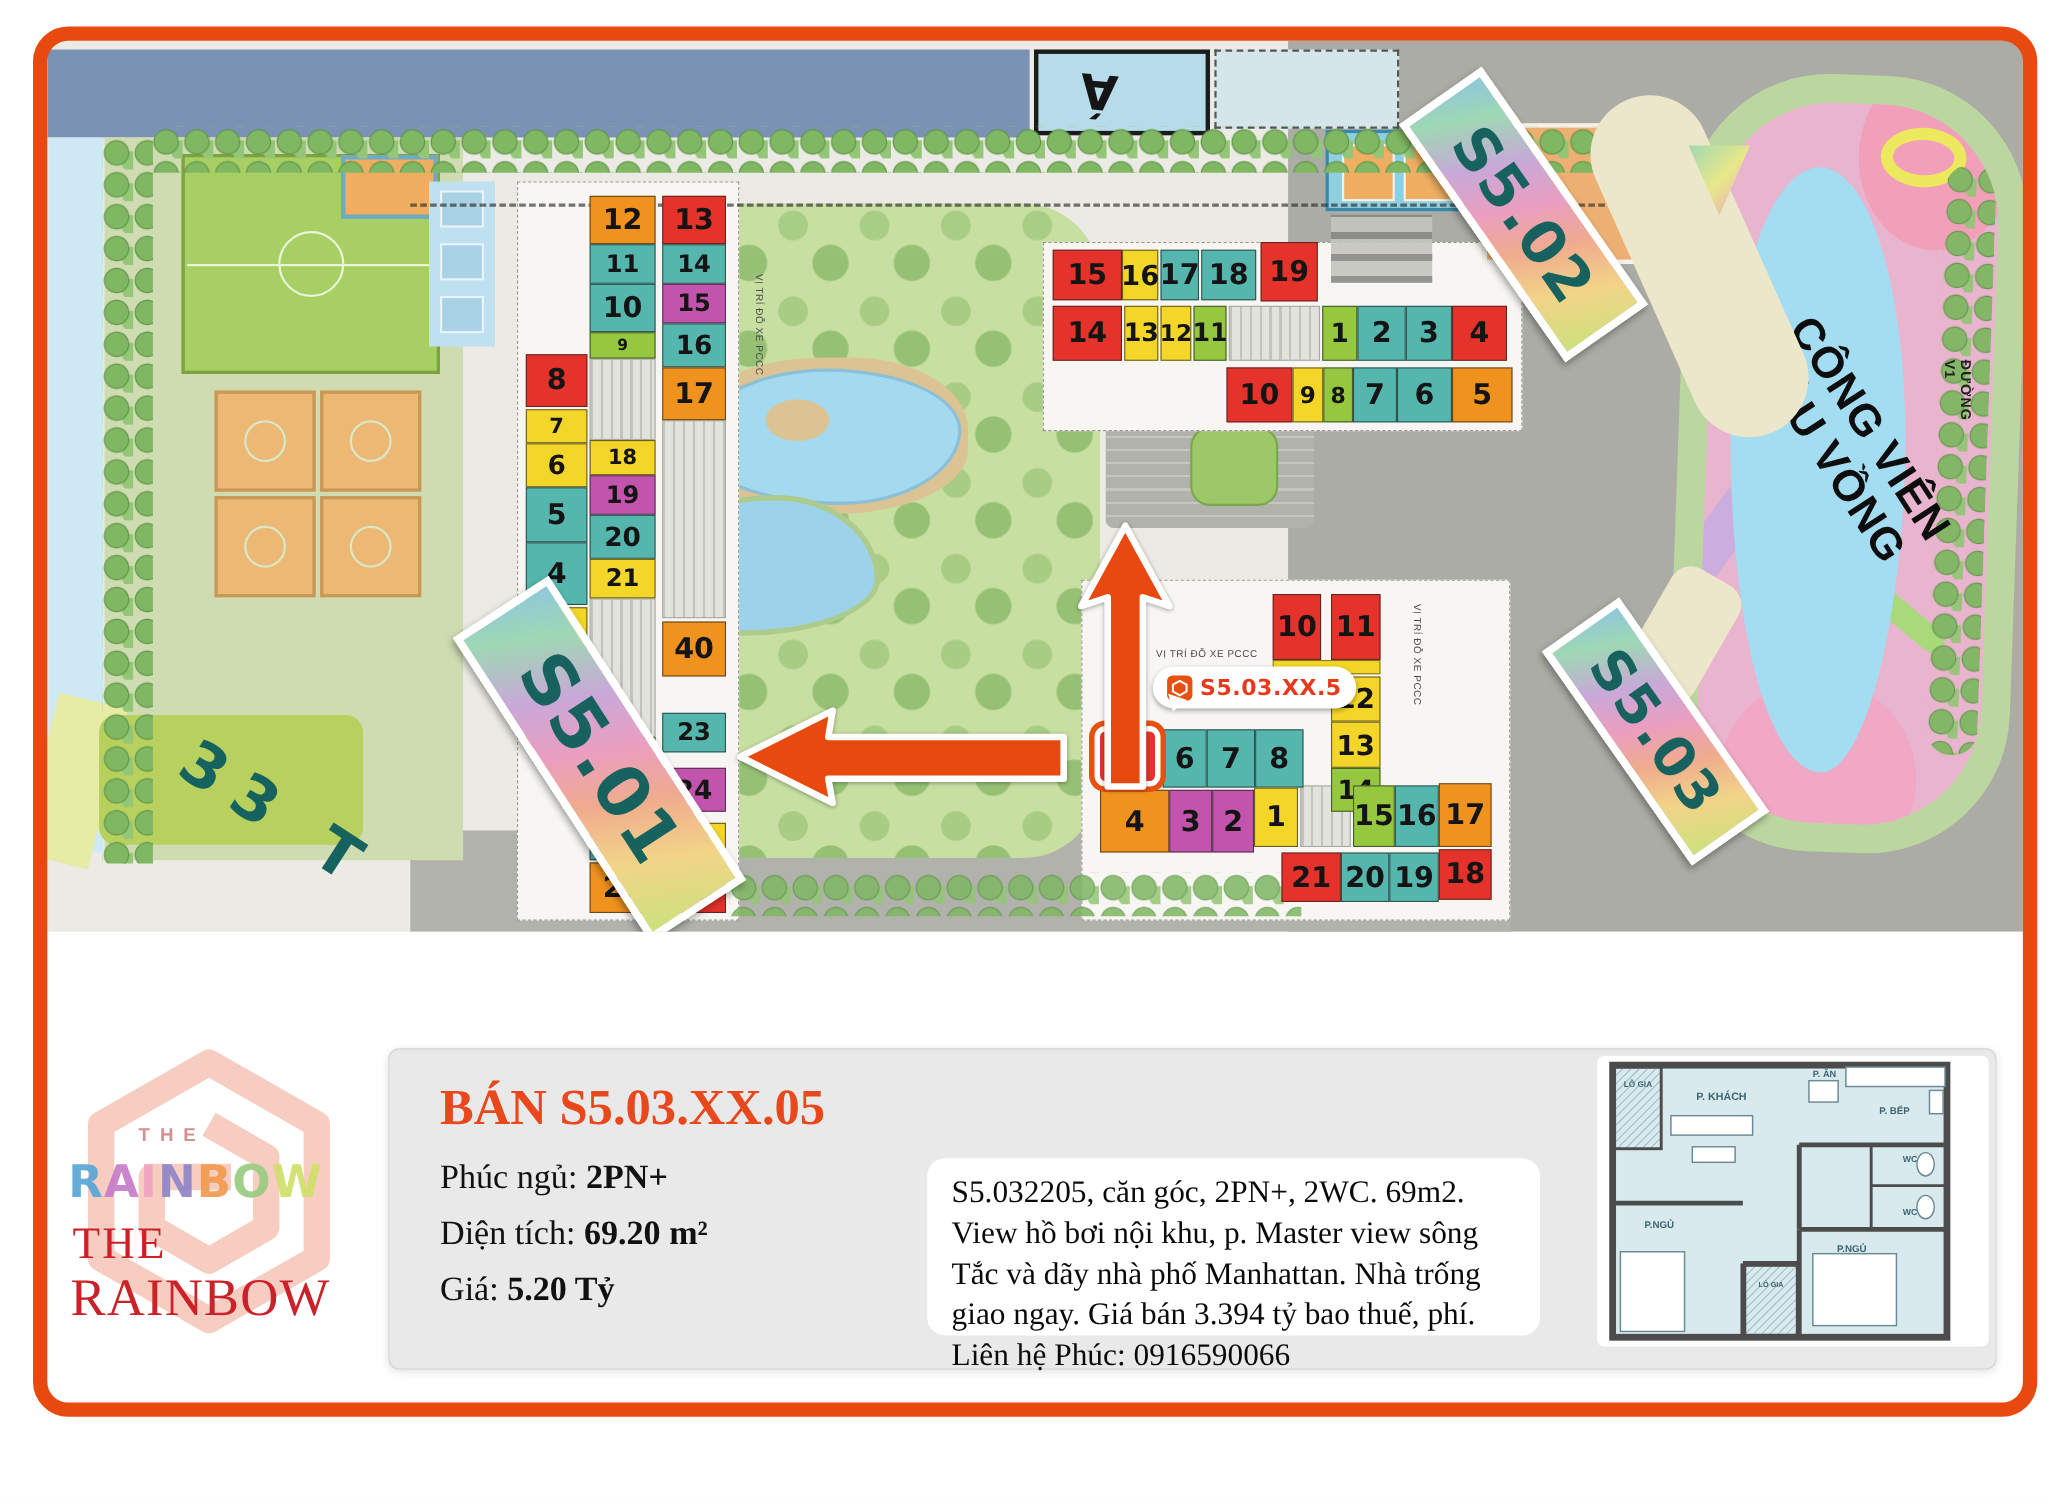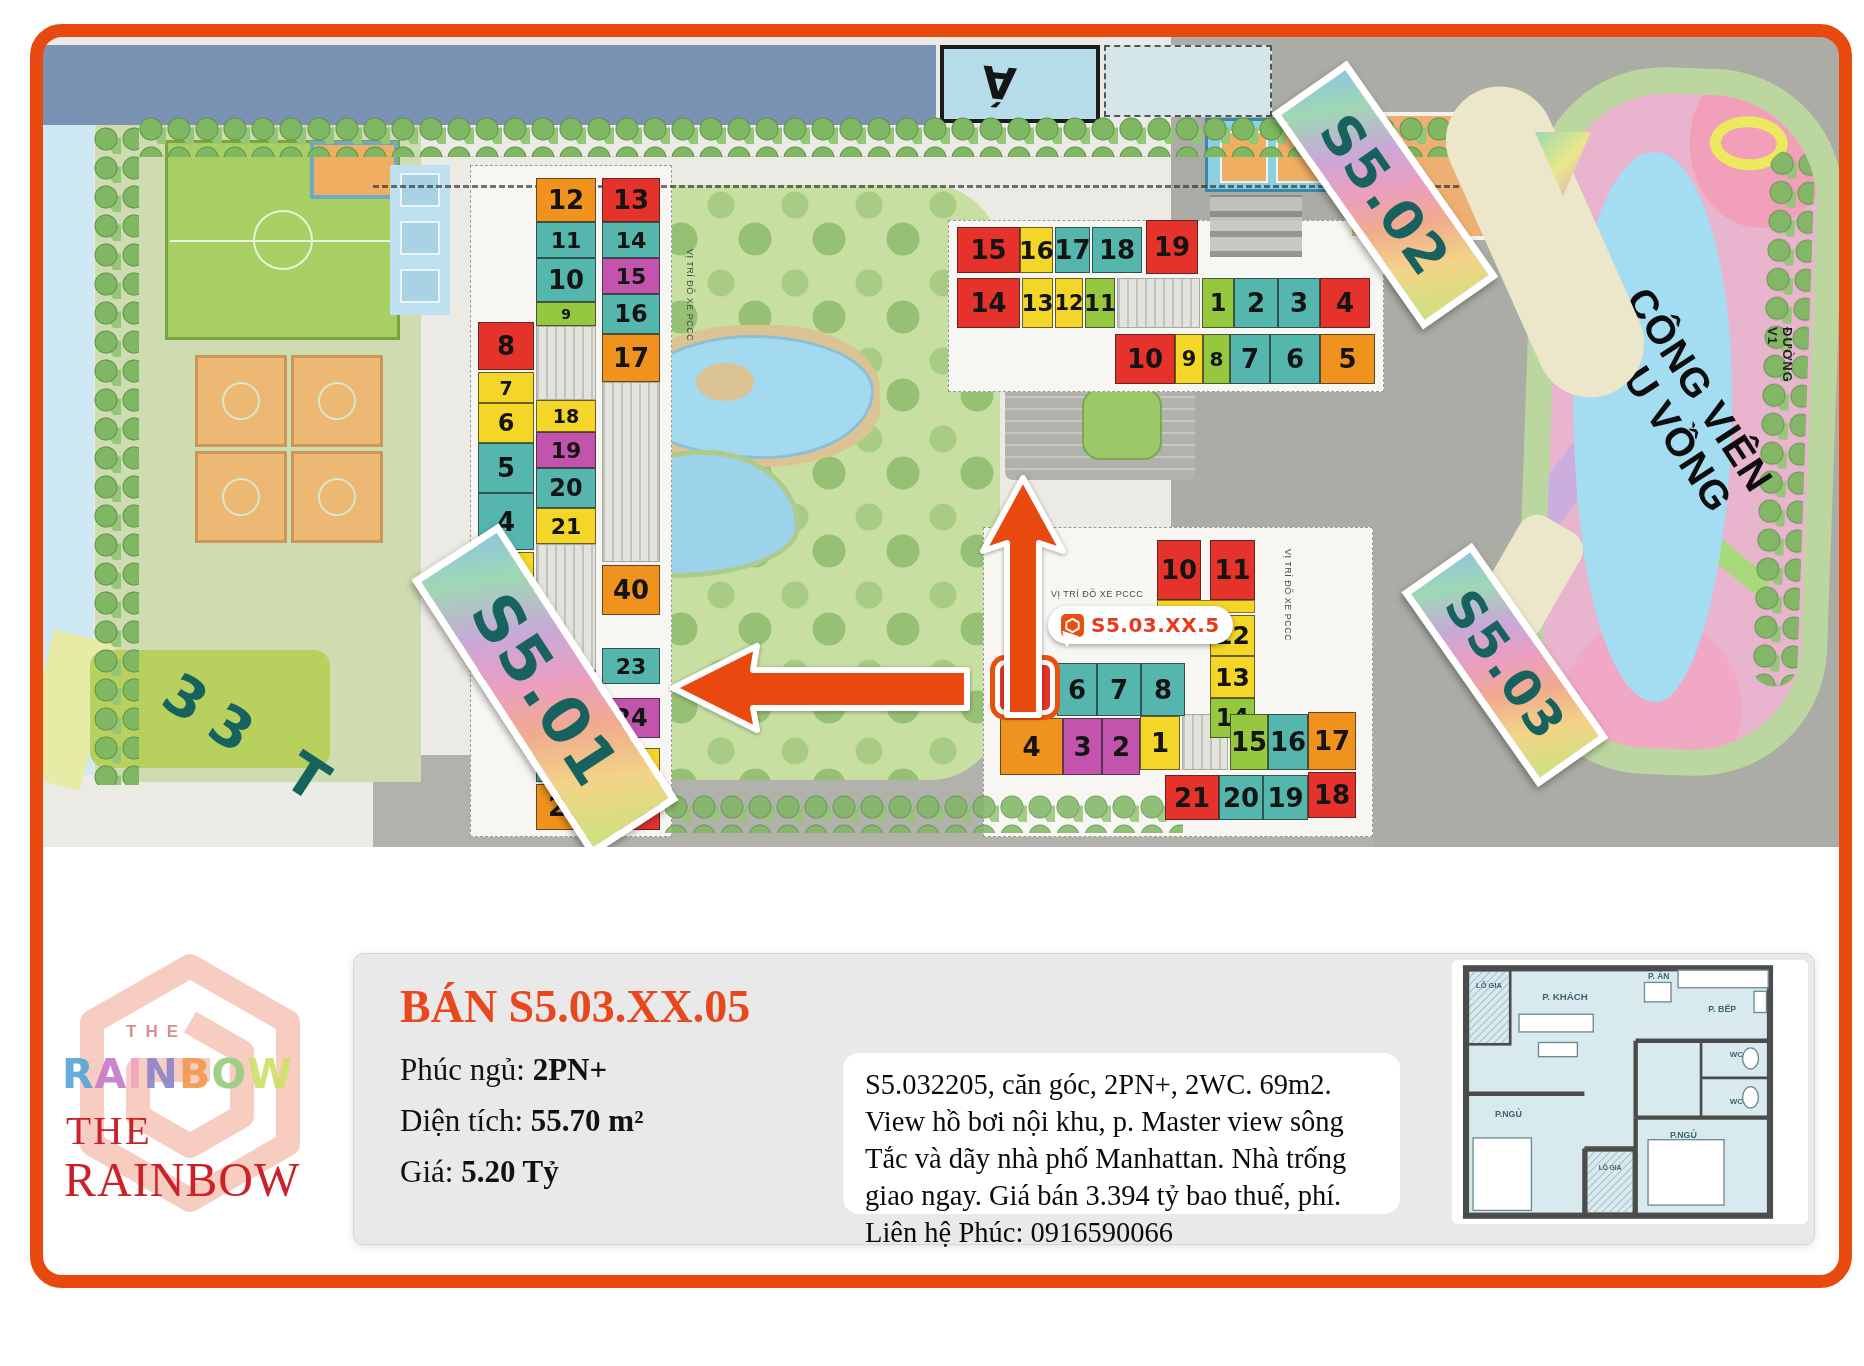--- a/index.html
+++ b/index.html
@@ -302,21 +302,21 @@
 </svg>
 <div class="abs logo-the-top">THE</div>
 <div class="abs logo-rainbow-top"><span style="color: rgb(87, 167, 216);">R</span><span style="color: rgb(199, 123, 200);">A</span><span style="color: rgb(240, 163, 192);">I</span><span style="color: rgb(143, 134, 200);">N</span><span style="color: rgb(242, 155, 80);">B</span><span style="color: rgb(153, 204, 128);">O</span><span style="color: rgb(207, 224, 106);">W</span></div>
 <div class="abs logo-the-main">THE</div>
 <div class="abs logo-rainbow-main">RAINBOW</div>
 
 <div class="abs panel"></div>
 <div class="abs title">BÁN S5.03.XX.05</div>
 <div class="abs fields">
   <div><span>Phúc ngủ: </span><b>2PN+</b></div>
-  <div><span>Diện tích: </span><b>55.70 m²</b></div>
+  <div><span>Diện tích: </span><b>69.20 m²</b></div>
   <div><span>Giá: </span><b>5.20 Tỷ</b></div>
 </div>
 <div class="abs desc">S5.032205, căn góc, 2PN+, 2WC. 69m2. View hồ bơi nội khu, p. Master view sông Tắc và dãy nhà phố Manhattan. Nhà trống giao ngay. Giá bán 3.394 tỷ bao thuế, phí. Liên hệ Phúc: 0916590066</div>
 
 <div class="abs fpbox">
   <svg width="320" height="258" viewBox="0 0 356 292" style="margin:3px 0 0 6px">
     <defs>
       <pattern id="hatch" width="6" height="6" patternUnits="userSpaceOnUse" patternTransform="rotate(45)">
         <line x1="0" y1="0" x2="0" y2="6" stroke="#9bb8c0" stroke-width="2"></line>
       </pattern>

